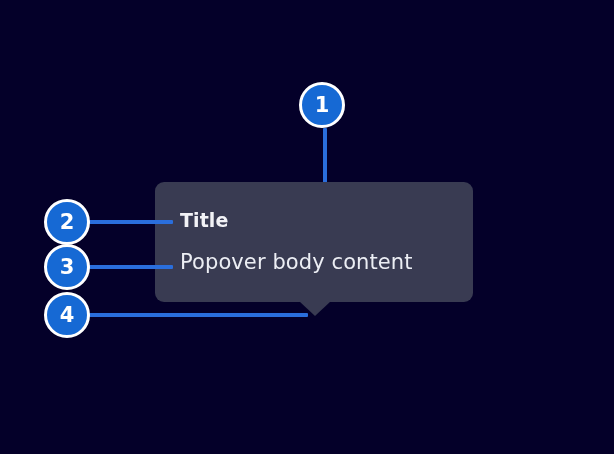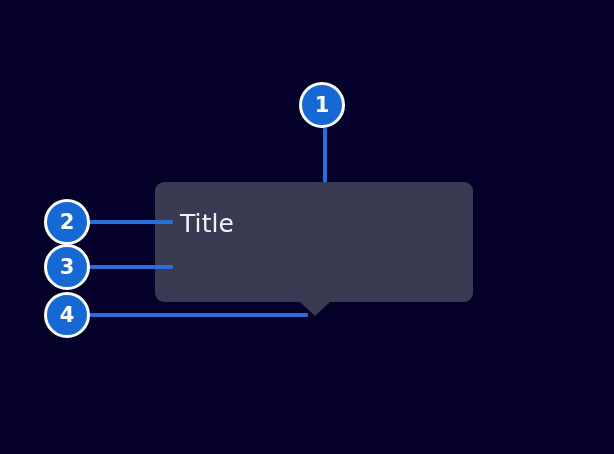--- a/index.html
+++ b/index.html
@@ -42,22 +42,22 @@
     height: 0;
     border-left: 16px solid transparent;
     border-right: 16px solid transparent;
     border-top: 15px solid #393b52;
   }
 
   .popover-title {
     position: absolute;
     left: 180px;
     top: 209px;
-    font-size: 25px;
-    font-weight: normal;
+    font-size: 19px;
+    font-weight: bold;
     color: #f2f2f6;
     letter-spacing: 0.1px;
     white-space: nowrap;
   }
 
   .popover-body {
     position: absolute;
     left: 180px;
     top: 250px;
     font-size: 21px;
@@ -104,20 +104,21 @@
 
 <div id="stage">
 
   <div class="leader-v" style="left:323px; top:128px; height:76px;"></div>
 
   <div class="popover"></div>
   <div class="popover-arrow"></div>
 
   <div class="popover-title">Title</div>
 
+  <div class="popover-body">Popover body content</div>
 
   <div class="leader" style="left:80px; top:220px; width:93px;"></div>
 
   <div class="leader" style="left:80px; top:265px; width:93px;"></div>
 
   <div class="leader" style="left:80px; top:313px; width:228px;"></div>
 
   <div class="badge" style="left:299px; top:82px;">
     <span>1</span>
   </div>

